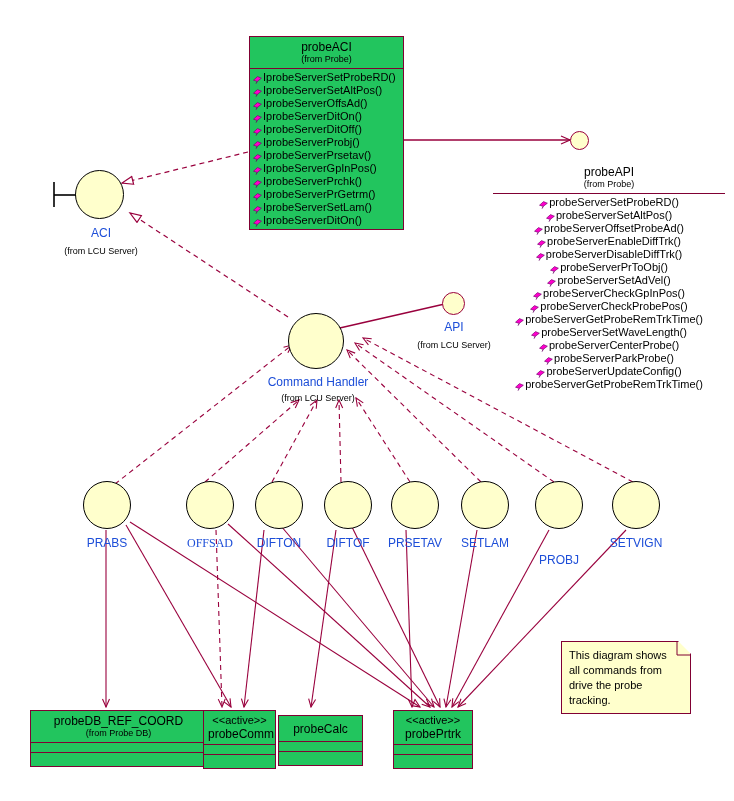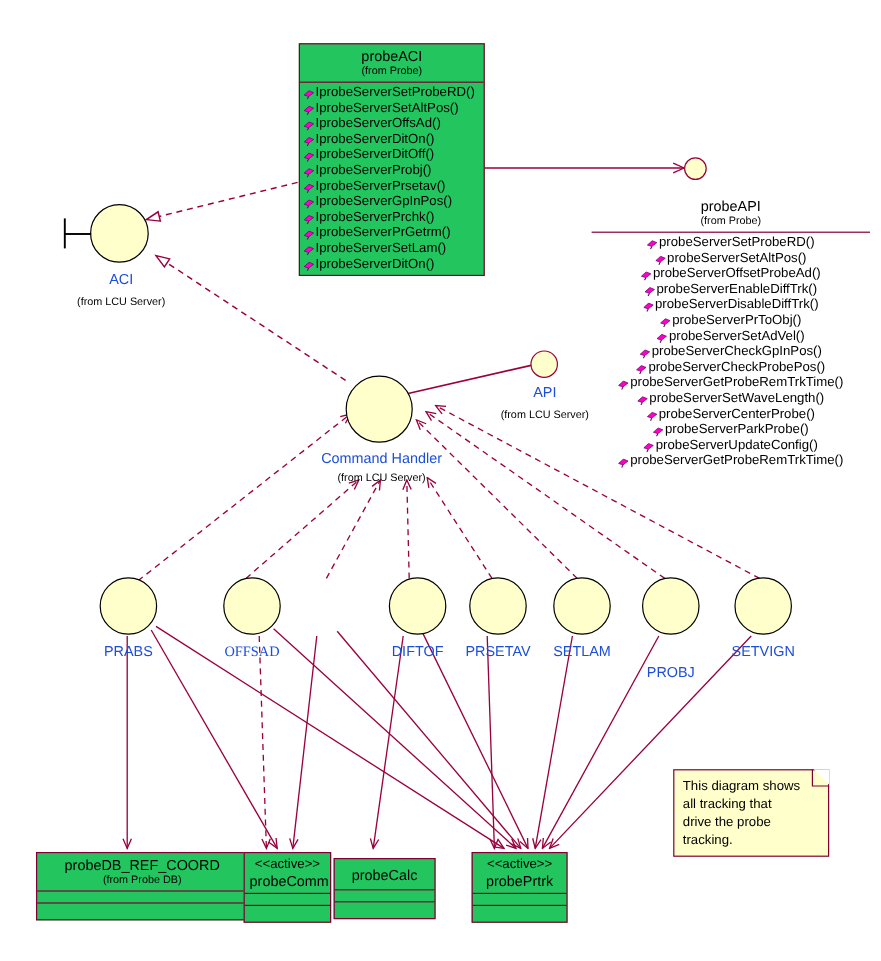--- a/index.html
+++ b/index.html
@@ -462,20 +462,24 @@
   <div class="lollipop" style="left:83px; top:481px; width:50px; height:70px;">
     <div class="circle" style="width:48px;height:48px;border:1.6px solid #000000;box-sizing:border-box;"></div>
     <div class="label" style="left:-21px; top:55px; width:90px;">PRABS</div>
   </div>
 
   <div class="lollipop" style="left:186px; top:481px; width:50px; height:70px;font-family:Liberation Serif, serif;">
     <div class="circle" style="width:48px;height:48px;border:1.6px solid #000000;box-sizing:border-box;"></div>
     <div class="label" style="left:-21px; top:55px; width:90px;">OFFSAD</div>
   </div>
 
+  <div class="lollipop" style="left:255px; top:481px; width:50px; height:70px;">
+    <div class="circle" style="width:48px;height:48px;border:1.6px solid #000000;box-sizing:border-box;"></div>
+    <div class="label" style="left:-21px; top:55px; width:90px;">DIFTON</div>
+  </div>
 
   <div class="lollipop" style="left:391px; top:481px; width:50px; height:70px;">
     <div class="circle" style="width:48px;height:48px;border:1.6px solid #000000;box-sizing:border-box;"></div>
     <div class="label" style="left:-23px; top:55px; width:94px;">PRSETAV</div>
   </div>
 
   <div class="lollipop" style="left:324px; top:481px; width:50px; height:70px;">
     <div class="circle" style="width:48px;height:48px;border:1.6px solid #000000;box-sizing:border-box;"></div>
     <div class="label" style="left:-21px; top:55px; width:90px;">DIFTOF</div>
   </div>
@@ -529,18 +533,18 @@
     <div class="compartment"></div>
     <div class="compartment last" style="height:13px"></div>
   </div>
 
   <div class="note" style="left:561px; top:641px; width:130px; height:73px;">
     <div class="fold"></div>
     <svg class="fold-line" viewBox="0 0 19 19" xmlns="http://www.w3.org/2000/svg">
       <path d="M5,0 L5,14 L19,14" fill="none" stroke="#800033" stroke-width="1"></path>
     </svg>
     <div>This diagram shows</div>
-    <div>all tracking that</div>
+    <div>all commands from</div>
     <div>drive the probe</div>
     <div>tracking.</div>
   </div>
 
 </div>
 
 </body></html>

